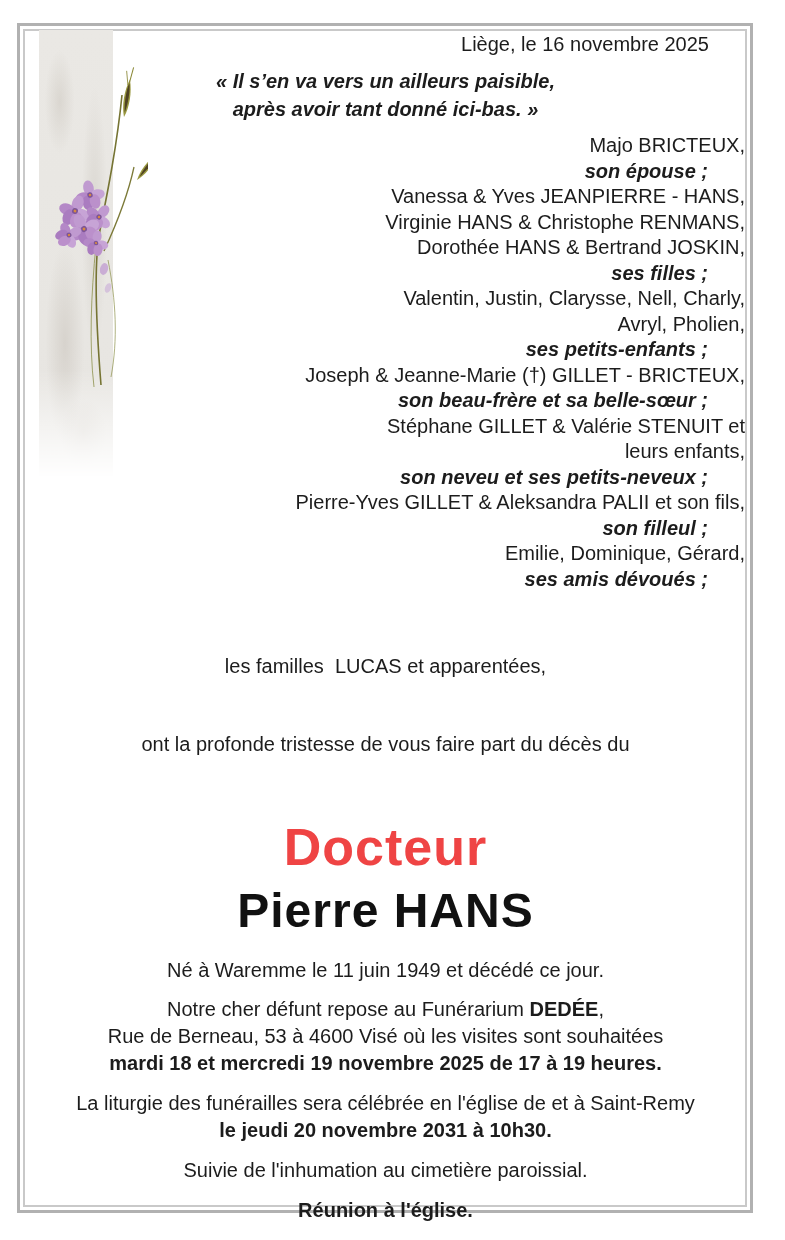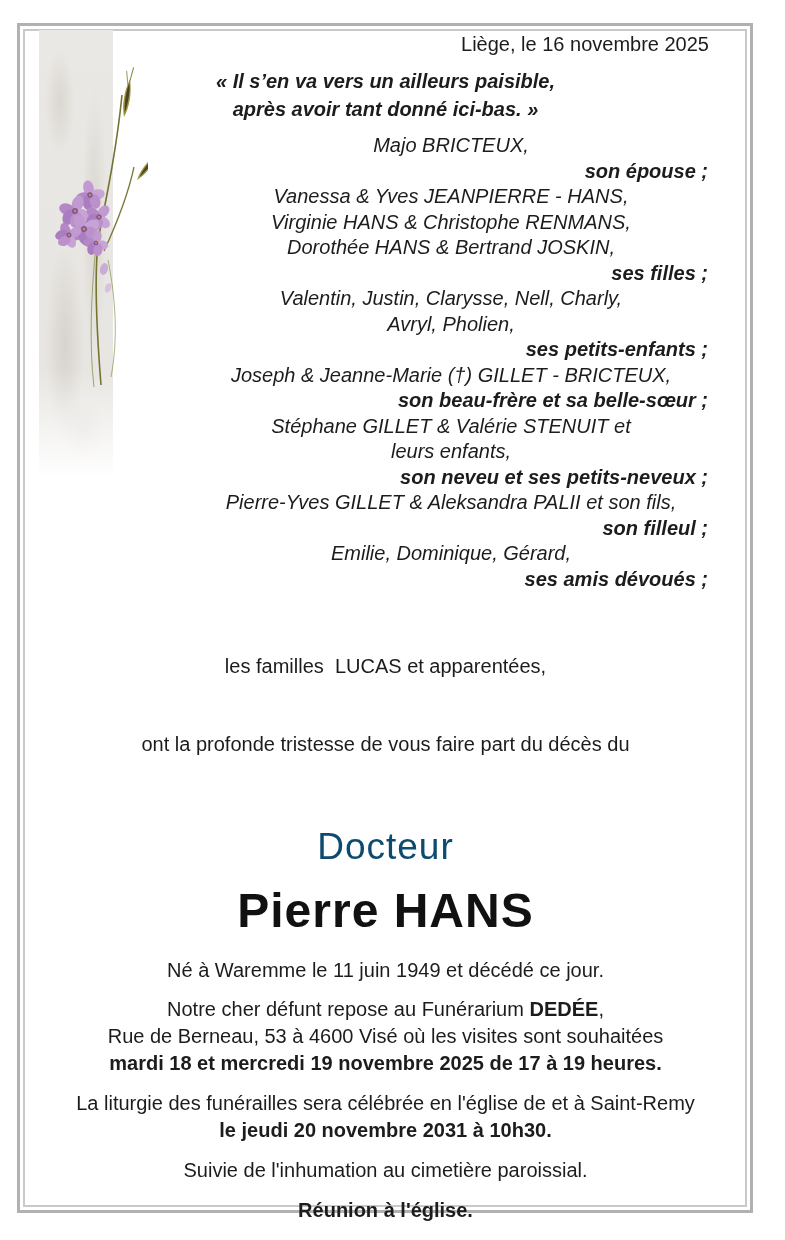--- a/index.html
+++ b/index.html
@@ -37,24 +37,24 @@
   .flower-svg { position:absolute; left:38px; top:55px; }
 
   .content {
     position:absolute; left:26px; top:31px;
     width:719px;
     font-size:20px; line-height:26px;
   }
   .date-line   { text-align:right; padding-right:36px; margin-top:1px; line-height:24px; }
   .quote       { text-align:center; font-weight:bold; font-style:italic; line-height:28px; margin-top:11px; }
   .family      { margin-top:10px; line-height:25.5px; }
-  .names-line  { padding-left:131px; text-align:center;font-style:italic; }
+  .names-line  { padding-left:131px; text-align:right; }
   .relation    { text-align:right; padding-right:37px; font-weight:bold; font-style:italic; }
   .announce    { text-align:center; margin-top:9px; line-height:26px; white-space:pre-wrap; }
-  .title1      { text-align:center; font-weight:normal; font-size:37px; line-height:52px; margin-top:12px; letter-spacing:1px; color:#0c4a6e; }
+  .title1      { text-align:center; font-weight:bold; font-size:52px; line-height:52px; margin-top:12px; letter-spacing:1px; color:#ef4444; }
   .title2      { text-align:center; font-weight:bold; font-size:48px; line-height:60px; margin-top:8px; letter-spacing:1px; color:#111; }
   .birth-line  { text-align:center; margin-top:16px; }
   .para        { text-align:center; line-height:27px; margin-top:13px; }
   .para .b, .b { font-weight:bold; }
 </style>
 </head>
 <body>
 
 <div class="frame-outer">
   <div class="frame-inner"></div>

